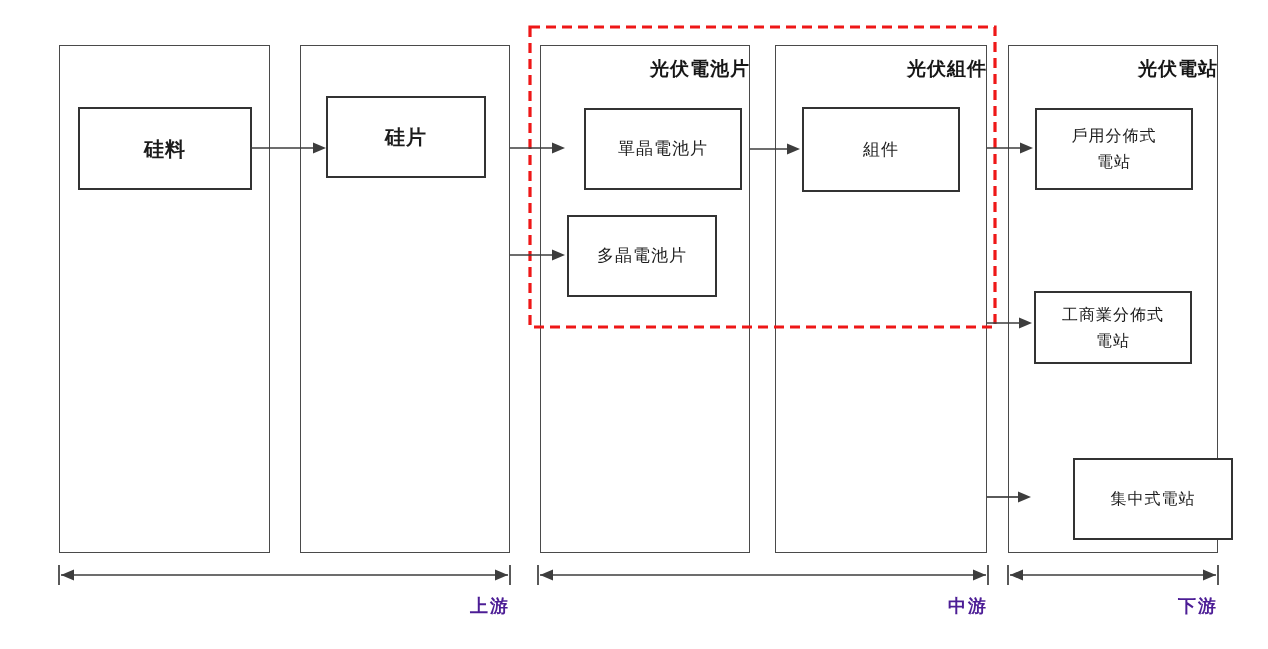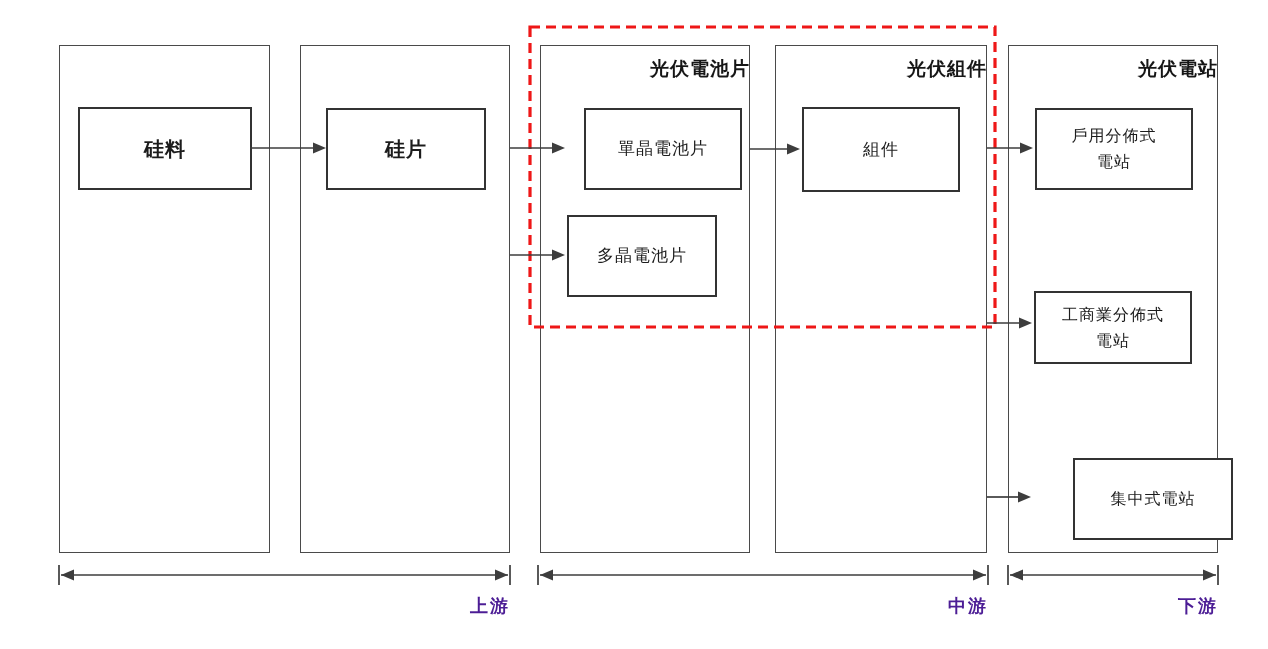--- a/index.html
+++ b/index.html
@@ -74,21 +74,21 @@
   <div class="container" style="left:300px;top:45px;width:210px;height:508px;"></div>
   <div class="container" style="left:540px;top:45px;width:210px;height:508px;"></div>
   <div class="container" style="left:775px;top:45px;width:212px;height:508px;"></div>
   <div class="container" style="left:1008px;top:45px;width:210px;height:508px;"></div>
 
   <div class="container-title" style="left:540px;top:56px;width:210px;">光伏電池片</div>
   <div class="container-title" style="left:775px;top:56px;width:212px;">光伏組件</div>
   <div class="container-title" style="left:1008px;top:56px;width:210px;">光伏電站</div>
 
   <div class="node bold" style="left:78px;top:107px;width:174px;height:83px;">硅料</div>
-  <div class="node bold" style="left:326px;top:108px;width:160px;height:82px;">硅片</div>
+  <div class="node bold" style="left:326px;top:96px;width:160px;height:82px;">硅片</div>
   <div class="node" style="left:584px;top:108px;width:158px;height:82px;">單晶電池片</div>
   <div class="node" style="left:567px;top:215px;width:150px;height:82px;">多晶電池片</div>
   <div class="node" style="left:802px;top:107px;width:158px;height:85px;">組件</div>
   <div class="node small" style="left:1035px;top:108px;width:158px;height:82px;">戶用分佈式
 電站</div>
   <div class="node small" style="left:1034px;top:283px;width:158px;height:73px;margin-top:8px;">工商業分佈式
 電站</div>
   <div class="node small" style="left:1033px;top:458px;width:160px;height:82px;margin-left:40px;">集中式電站</div>
 
   <svg id="overlay" viewBox="0 0 1268 649" xmlns="http://www.w3.org/2000/svg">

